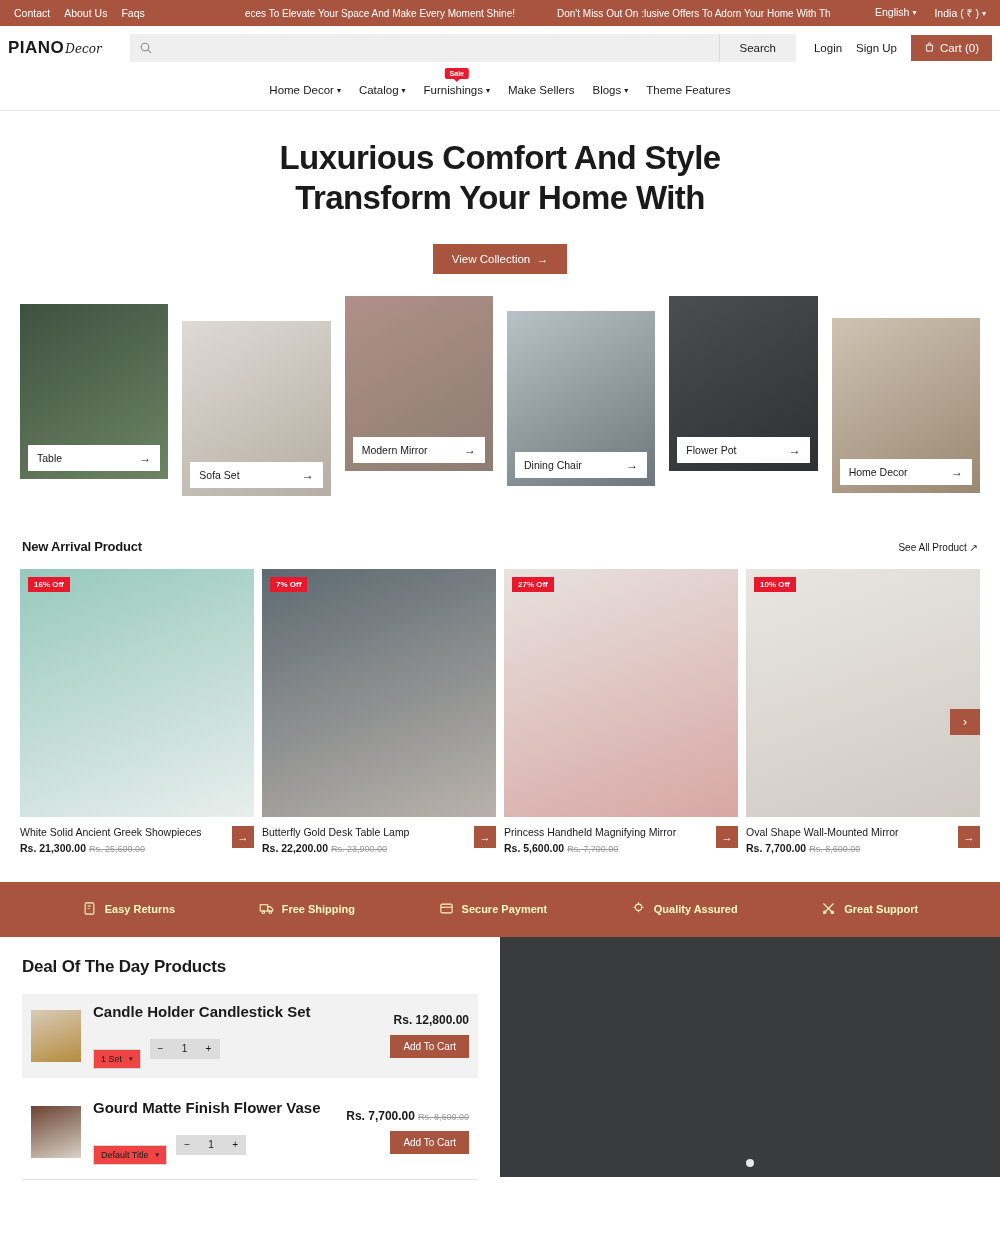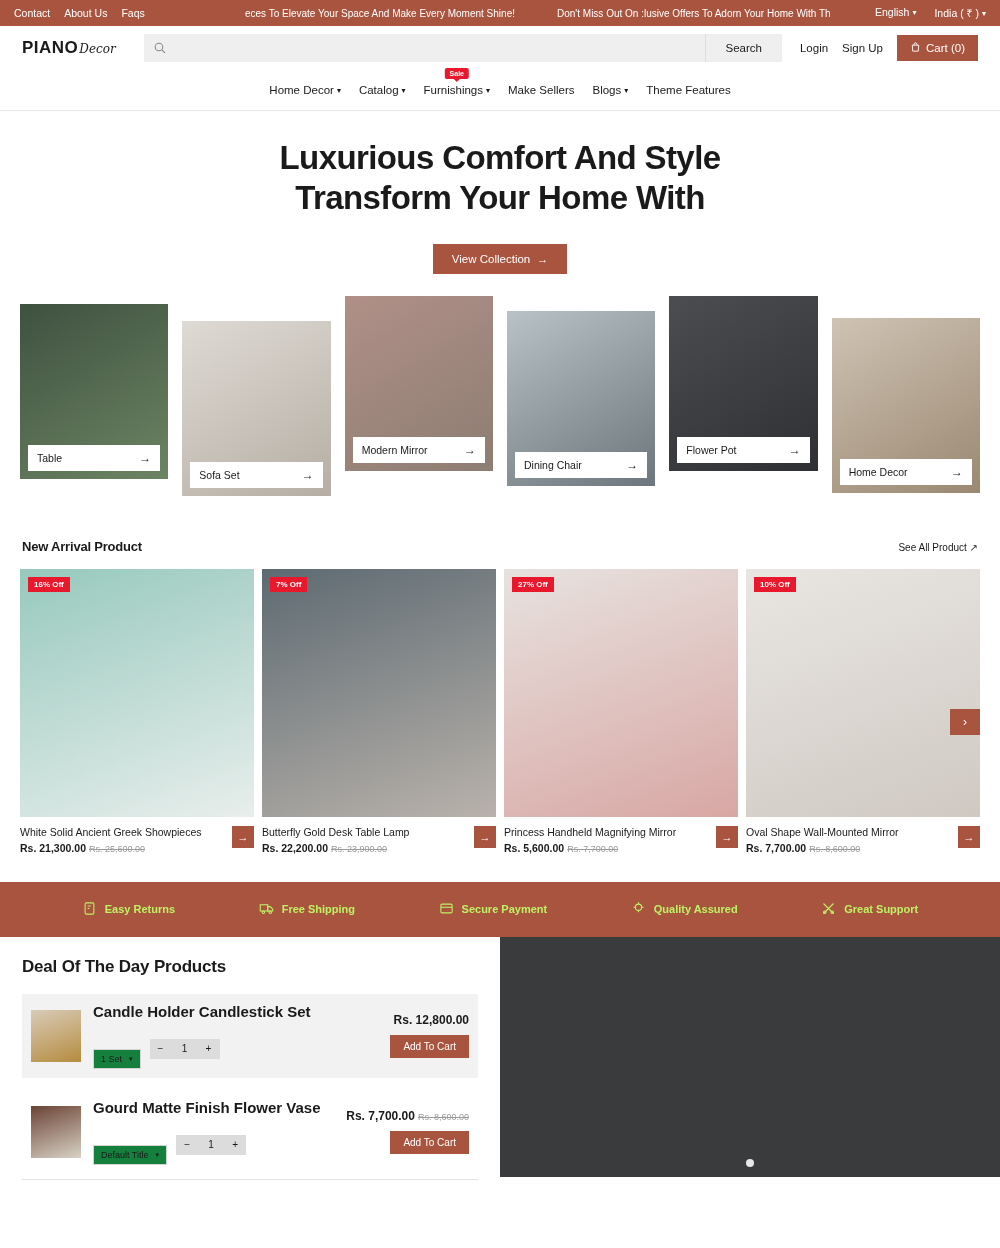--- a/index.html
+++ b/index.html
@@ -24,21 +24,21 @@
     font-size: 10px;
   }
   .announce-right {
     margin-left: auto; display: flex; gap: 18px; font-size: 10.5px;
   }
   .caret { display: inline-block; font-size: 8px; margin-left: 3px; vertical-align: 1px; }
 
   
   .header {
     height: 43px; display: flex; align-items: center;
-    padding: 0 22px; gap: 0; background: #fff;
+    padding: 0 8px; gap: 0; background: #fff;
   }
   .logo { display: flex; align-items: baseline; width: 108px; }
   .logo-main { font-size: 17px; font-weight: bold; letter-spacing: .5px; }
   .logo-sub {
     font-family: "DejaVu Serif", serif; font-style: italic;
     font-size: 12px; margin-left: 1px;
   }
   .searchbar {
     flex: 1; height: 28px; background: #efefef; display: flex;
     align-items: center; margin-left: 14px;
@@ -134,41 +134,41 @@
     font-size: 11px; cursor: pointer; flex: 0 0 auto;
   }
   .carousel-next {
     position: absolute; right: 20px; top: 140px; width: 30px; height: 26px;
     background: #a9543f; color: #fff; display: flex; align-items: center;
     justify-content: center; font-size: 12px; cursor: pointer; z-index: 3;
   }
 
   
   .trust {
-    margin-top: 28px; background: #a9543f; color: #bef264; height: 55px;
+    margin-top: 28px; background: #a9543f; color: #fef9c3; height: 55px;
     display: flex; align-items: center; justify-content: space-around;
     padding: 0 40px;
   }
   .trust-item { display: flex; align-items: center; gap: 8px; font-size: 11px; font-weight: bold; }
 
   
   .deal-wrap { display: flex; height: 240px; }
   .deal-left { width: 500px; padding: 20px 22px 0; }
   .deal-title { font-size: 17px; font-weight: bold; margin-bottom: 17px; letter-spacing: -.2px; }
   .deal-card {
     background: #f2f2f2; display: flex; align-items: center;
     padding: 9px; gap: 12px; margin-bottom: 12px;
   }
   .deal-card.plain { background: transparent; border-bottom: 1px solid #e2e2e2; padding-bottom: 14px; }
   .deal-thumb { width: 50px; height: 52px; background-size: cover; background-position: center; flex: 0 0 auto; }
   .deal-mid { flex: 1; }
   .deal-name { font-size: 15px; font-weight: bold; margin-bottom: 9px; }
   .deal-controls { display: flex; gap: 9px; align-items: center; }
   .deal-select {
-    border: 1px solid #d4d4d4; background: #15803d; height: 20px;
+    border: 1px solid #d4d4d4; background: #ef4444; height: 20px;
     display: flex; align-items: center; gap: 7px; padding: 0 7px;
     font-size: 9px; cursor: pointer; margin-top: 20px;
   }
   .qty {
     background: #dcdcdc; height: 20px; display: flex; align-items: center;
     font-size: 10px;
   }
   .qty span { width: 22px; text-align: center; cursor: pointer; }
   .qty .qv { width: 26px; cursor: default; }
   .deal-right { text-align: right; flex: 0 0 auto; }

